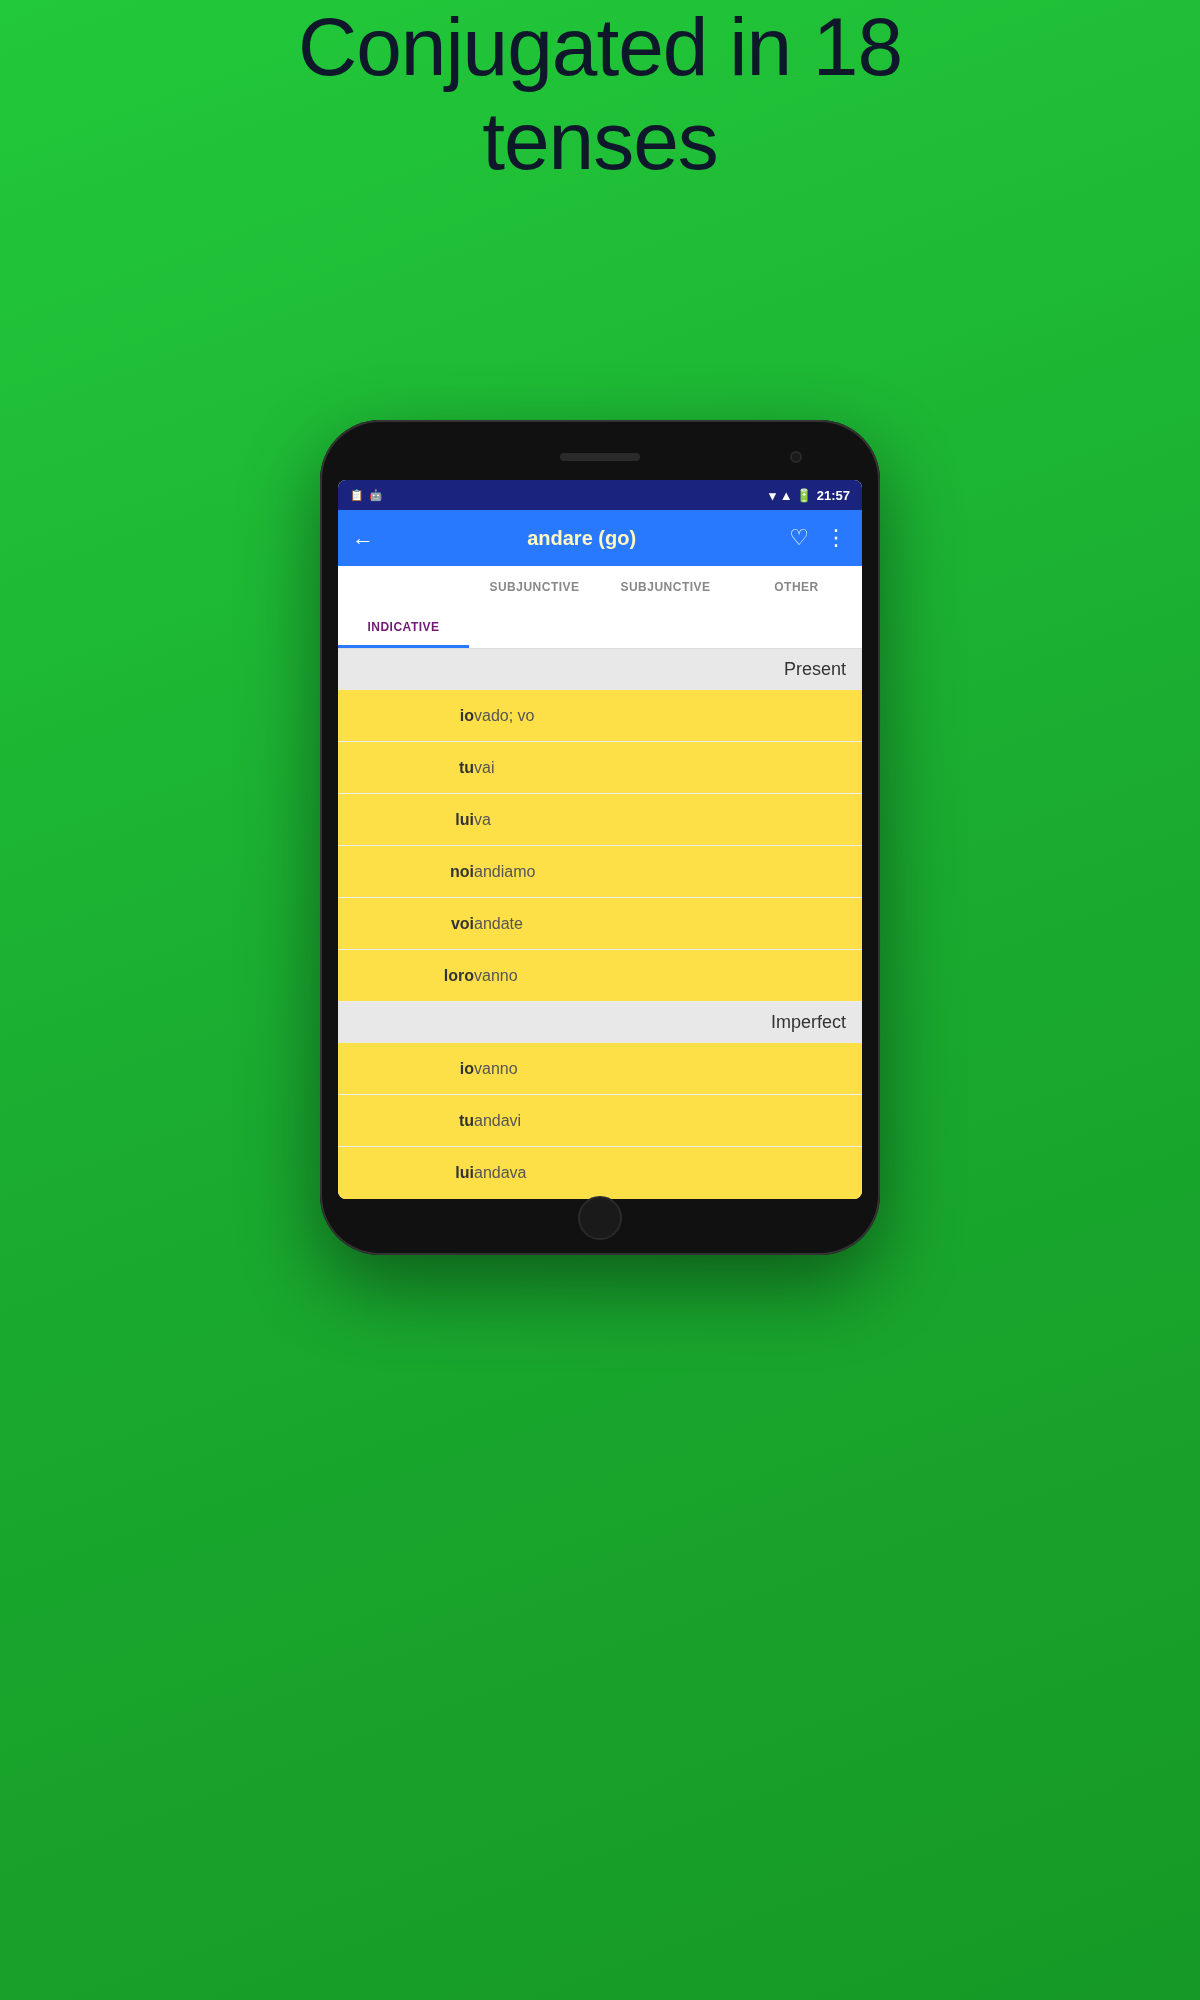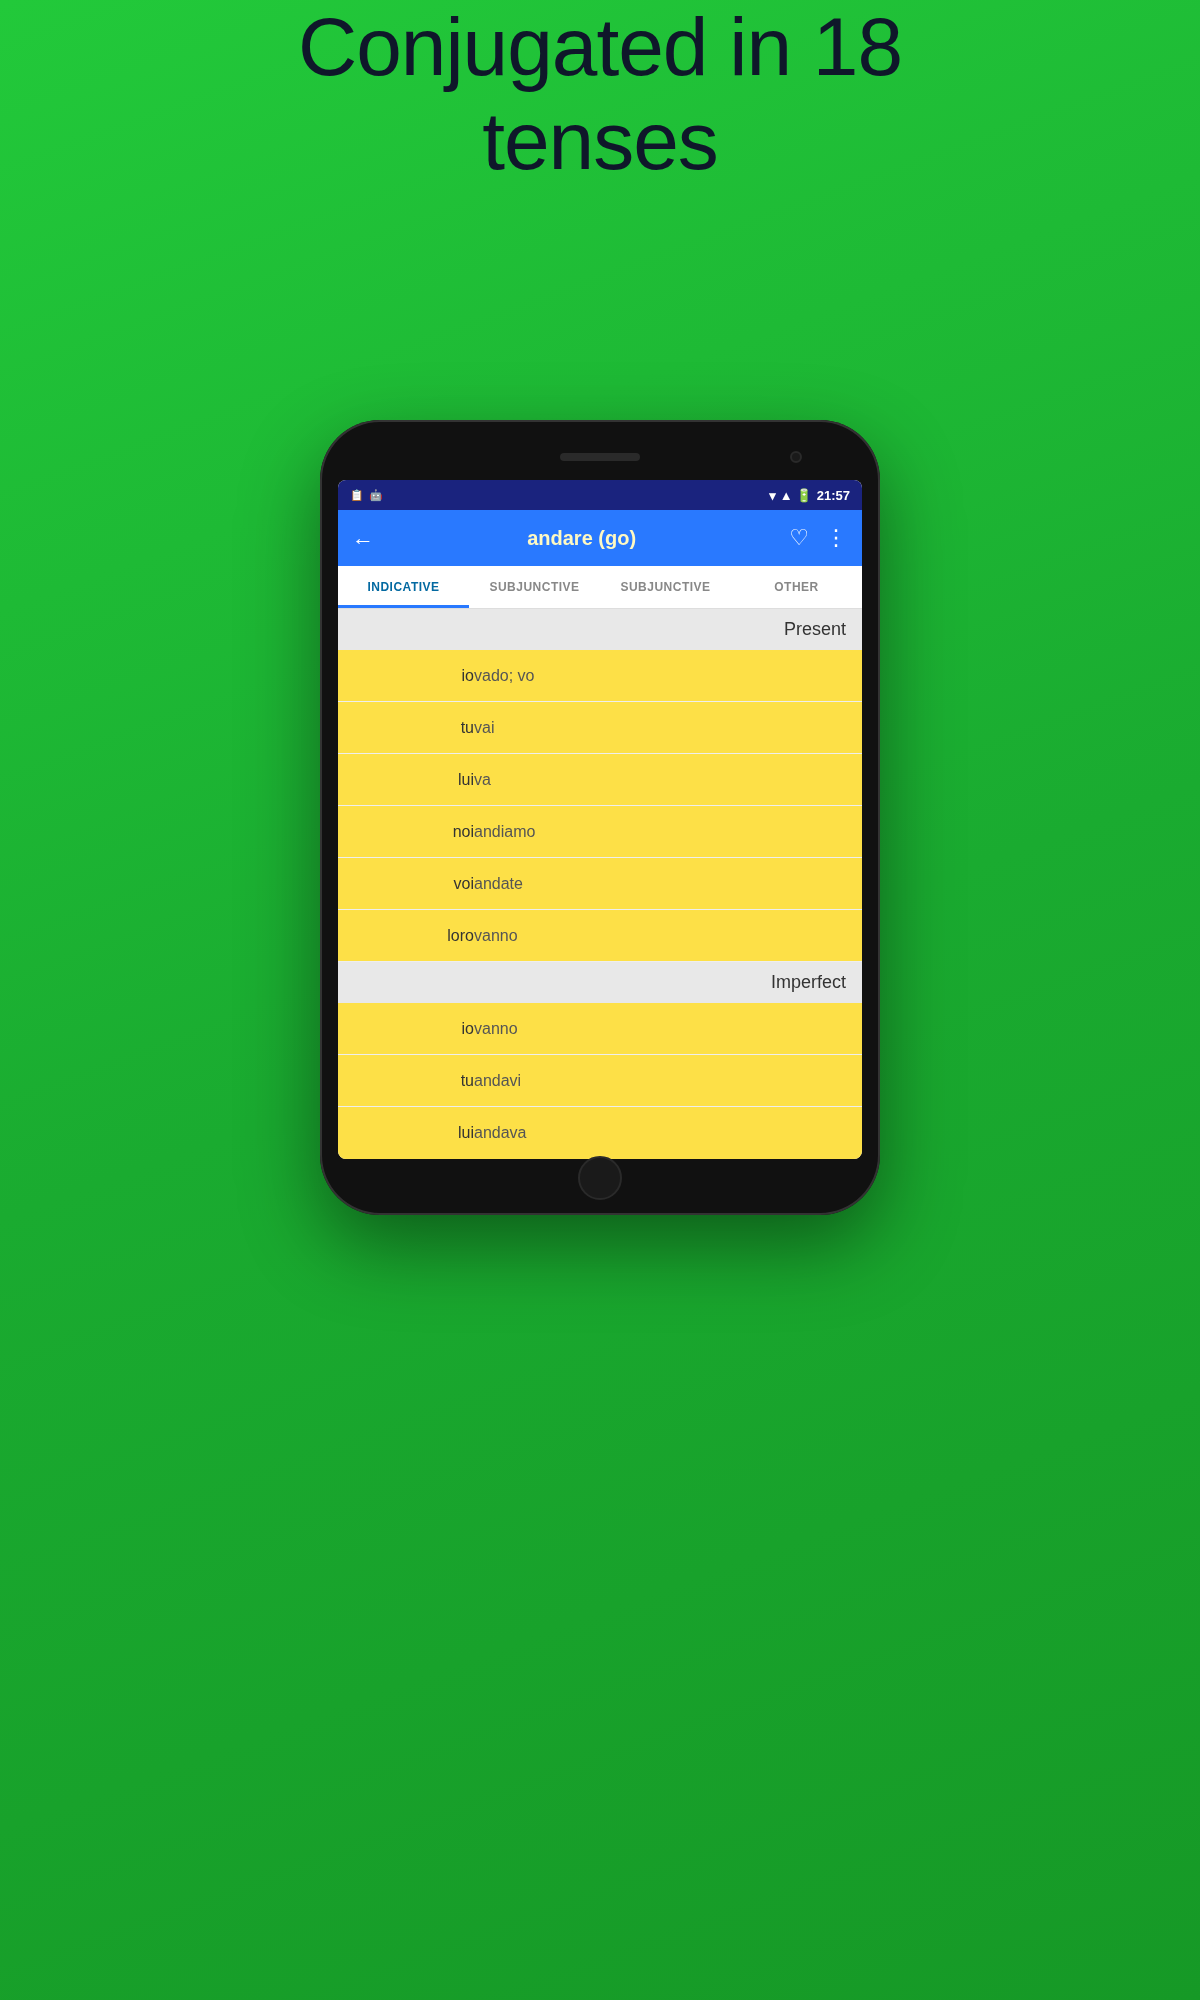--- a/index.html
+++ b/index.html
@@ -151,21 +151,22 @@
       padding: 14px 4px;
       font-size: 12px;
       font-weight: bold;
       color: #888;
       letter-spacing: 0.5px;
       cursor: pointer;
       position: relative;
     }
 
     .tab.active {
-      color: #0369a1;
+      color: #701a75;
+      margin-top: 40px;
     }
 
     .tab.active::after {
       content: '';
       position: absolute;
       bottom: 0;
       left: 0;
       right: 0;
       height: 3px;
       background: #2979ff;
@@ -191,21 +192,21 @@
       border-bottom: 1px solid #eeeeee;
       min-height: 52px;
     }
 
     .conj-row:last-child {
       border-bottom: none;
     }
 
     .pronoun {
       width: 120px;
-      font-weight: normal;
+      font-weight: bold;
       font-size: 16px;
       color: #333;
     }
 
     .conjugation {
       font-size: 16px;
       color: #555;
     }
 
     .phone-bottom-bar {

